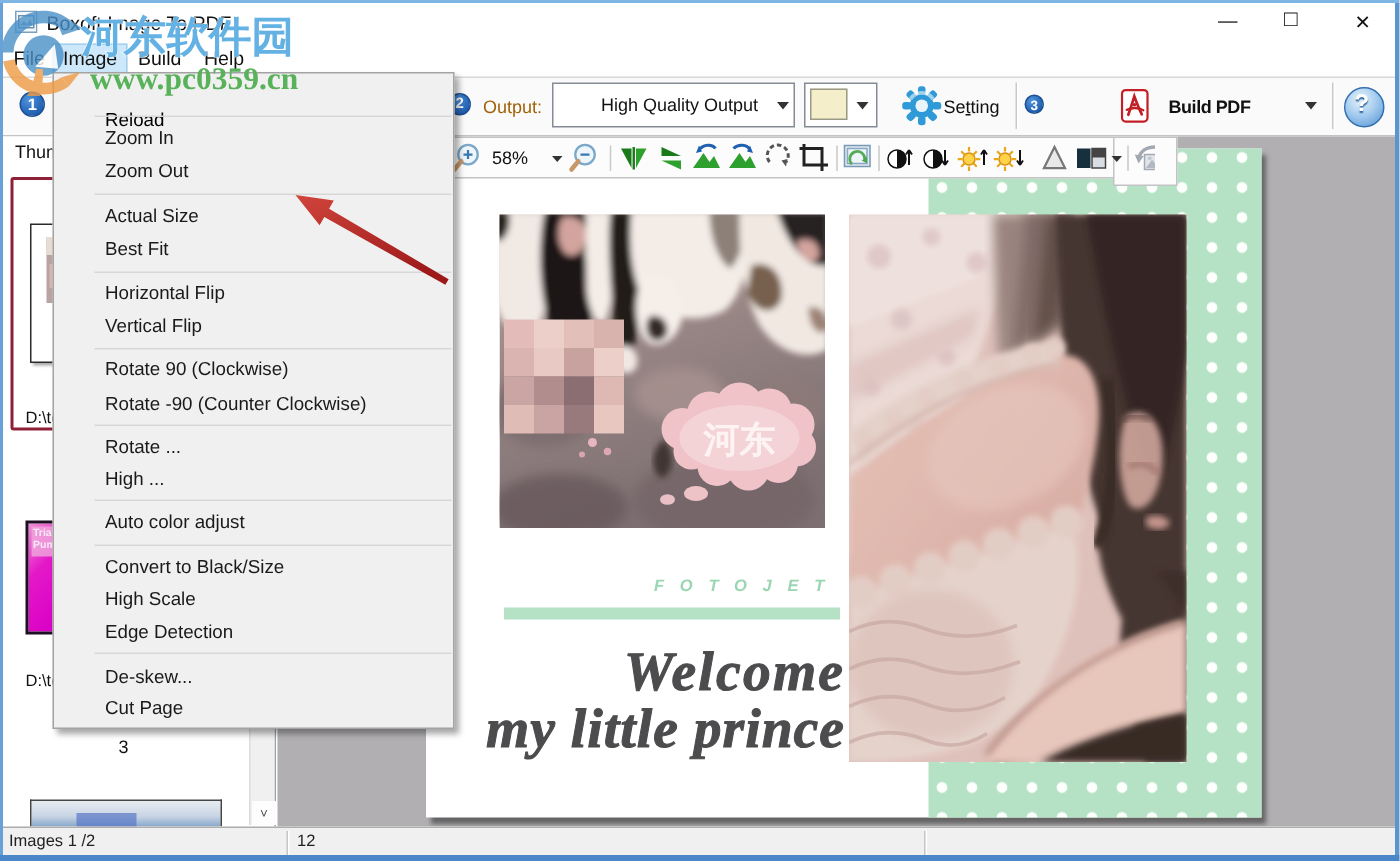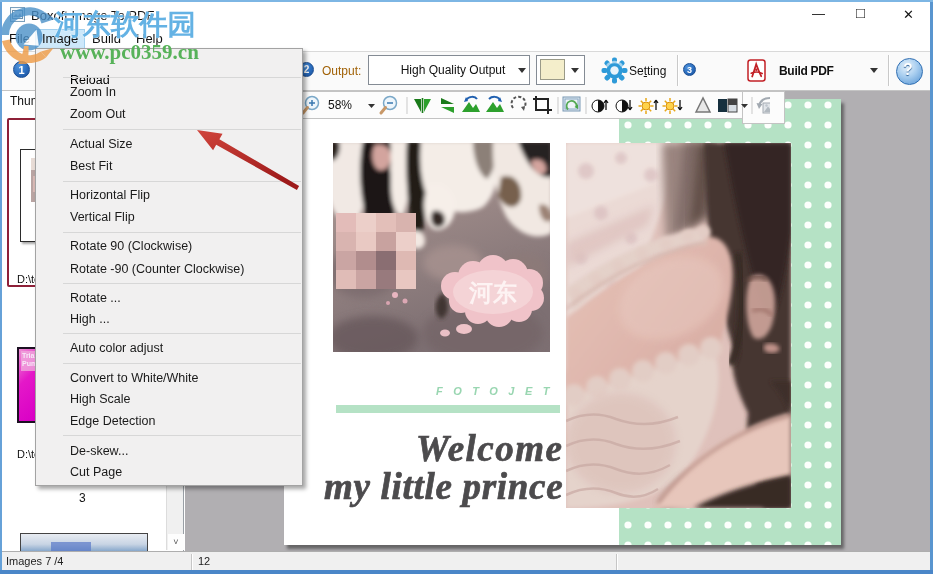--- a/index.html
+++ b/index.html
@@ -449,40 +449,40 @@
     <div class="pi" style="top:161px;">Vertical Flip</div>
     <div class="psep" style="top:183px;"></div>
     <div class="pi" style="top:190px;">Rotate 90 (Clockwise)</div>
     <div class="pi" style="top:213px;">Rotate -90 (Counter Clockwise)</div>
     <div class="psep" style="top:234px;"></div>
     <div class="pi" style="top:242px;">Rotate ...</div>
     <div class="pi" style="top:263px;">High ...</div>
     <div class="psep" style="top:284px;"></div>
     <div class="pi" style="top:292px;">Auto color adjust</div>
     <div class="psep" style="top:314px;"></div>
-    <div class="pi" style="top:322px;">Convert to White/White</div>
+    <div class="pi" style="top:322px;">Convert to Black/Size</div>
     <div class="pi" style="top:343px;">High Scale</div>
     <div class="pi" style="top:365px;">Edge Detection</div>
     <div class="psep" style="top:386px;"></div>
     <div class="pi" style="top:395px;">De-skew...</div>
     <div class="pi" style="top:416px;">Cut Page</div>
   </div>
 
   <svg class="abs" style="left:188px; top:119px;" width="120" height="80" viewBox="0 0 120 80">
     <defs>
         <linearGradient id="arrg" x1="0" y1="0" x2="0.6" y2="1">
       <stop offset="0" stop-color="#d0453c"></stop>
           <stop offset="1" stop-color="#9e1a1a"></stop>
     </linearGradient>
       </defs>
     <path d="M9 11 L34.53 14.71 L31.39 20.18 L111.1 67.09 L108.9 70.9 L28.21 25.72 L25.07 31.2 Z" fill="url(#arrg)"></path>
   </svg>
 
   <div class="abs" id="status">
-    <div class="abs" style="left:4px; top:3px;">Images 7 /4</div>
+    <div class="abs" style="left:4px; top:3px;">Images 1 /2</div>
     <div class="abs sdiv" style="left:189px;"></div>
     <div class="abs" style="left:196px; top:3px;">12</div>
     <div class="abs sdiv" style="left:614px;"></div>
   </div>
 
   <svg class="abs" style="left:0px; top:6px;" width="58" height="58" viewBox="0 0 58 58">
     <g opacity="0.8">
       <path d="M1 29 A28 28 0 0 1 45 6.2 L39.5 12.5 A20 20 0 0 0 9 29 Z" fill="#4a90c8"></path>
       <path d="M45 6.2 L55 13 L41.5 17.5 L39.5 12.5 Z" fill="#4a90c8"></path>
       <circle cx="29" cy="31" r="13.5" fill="#4a90c8"></circle>

